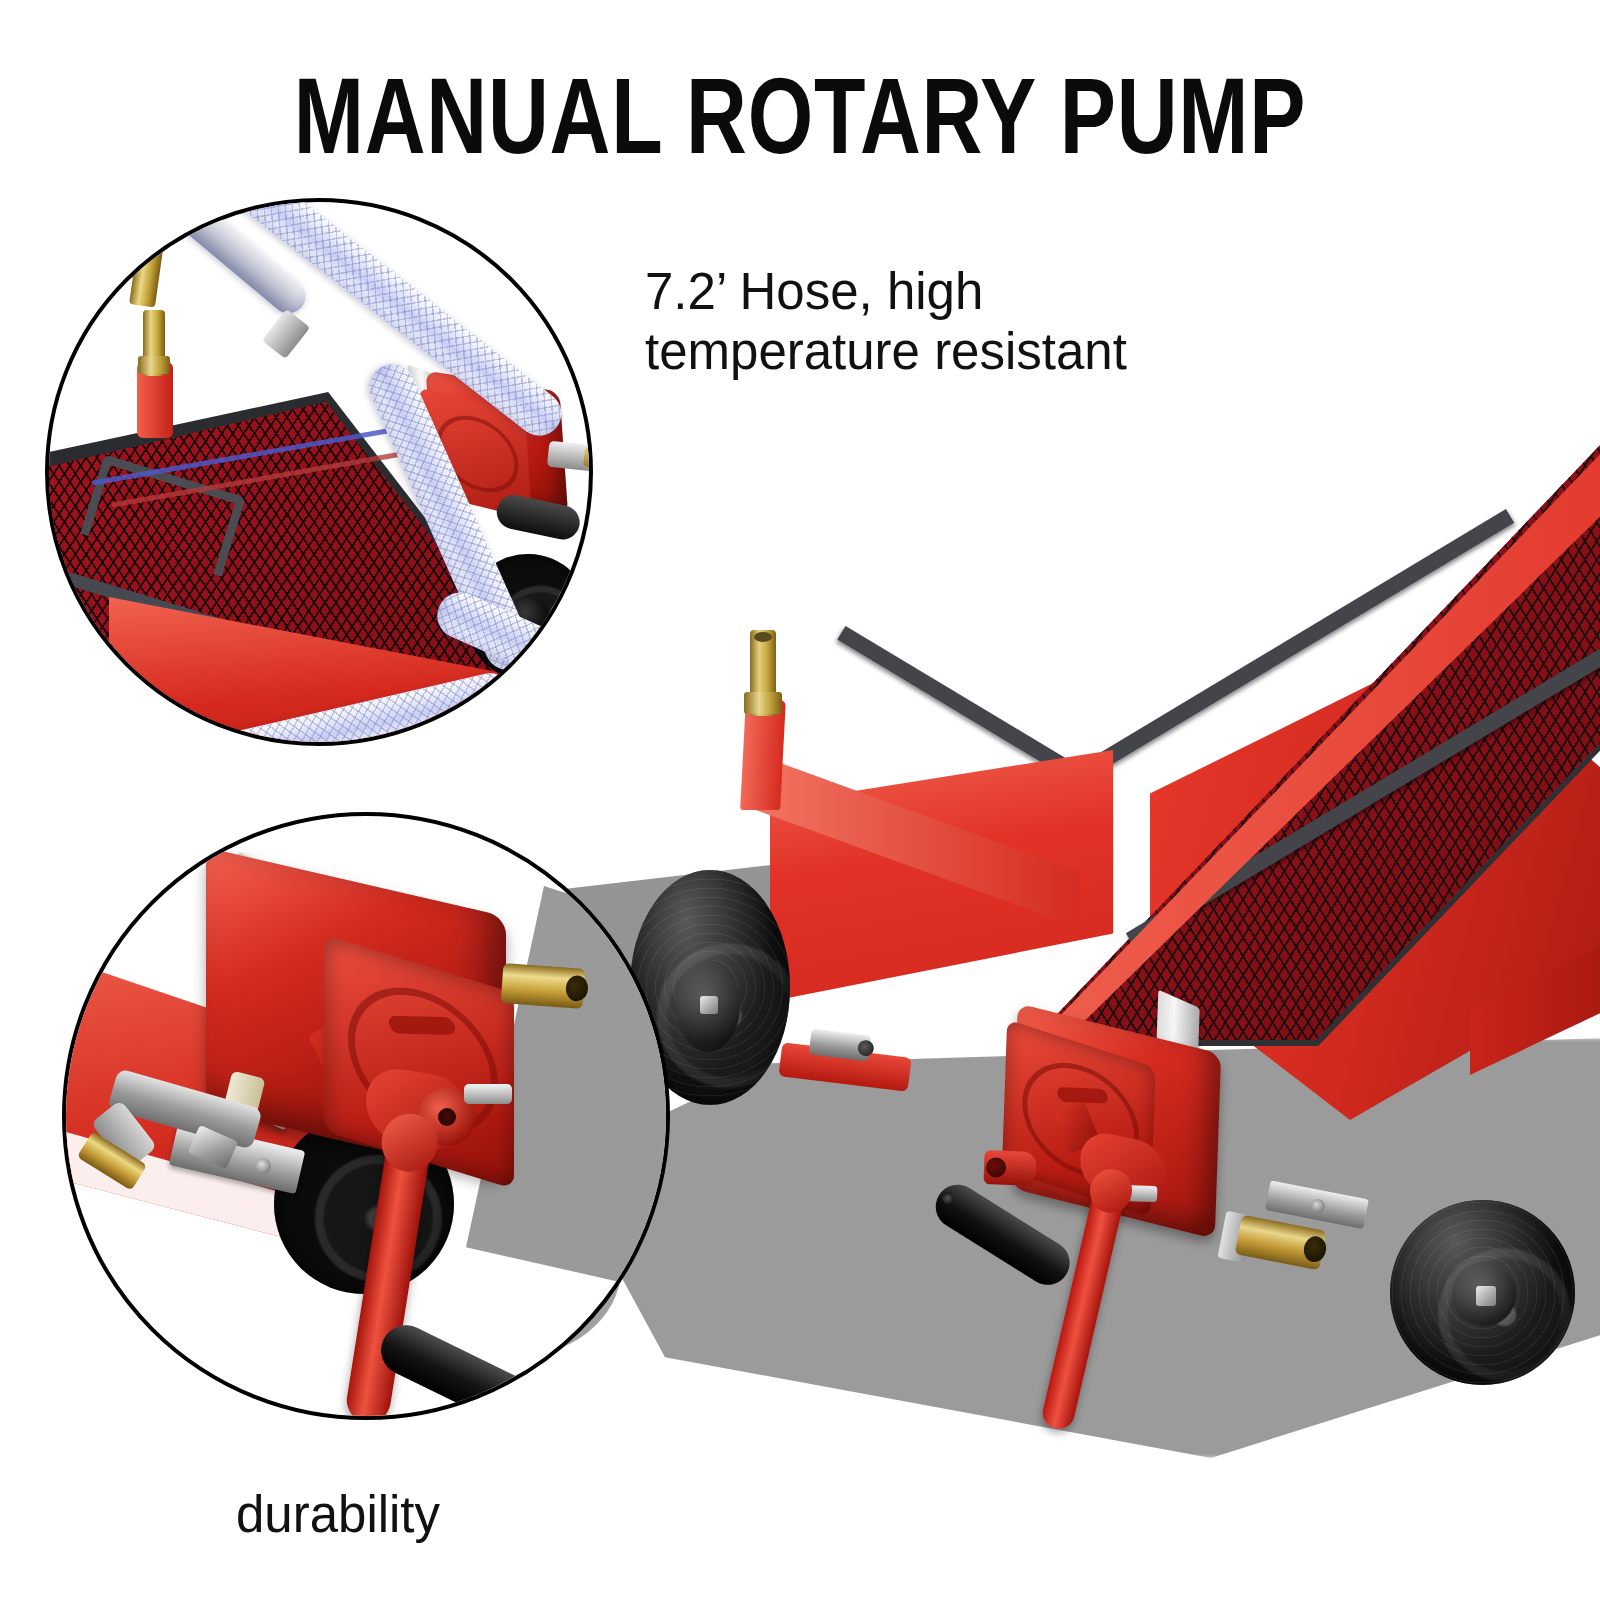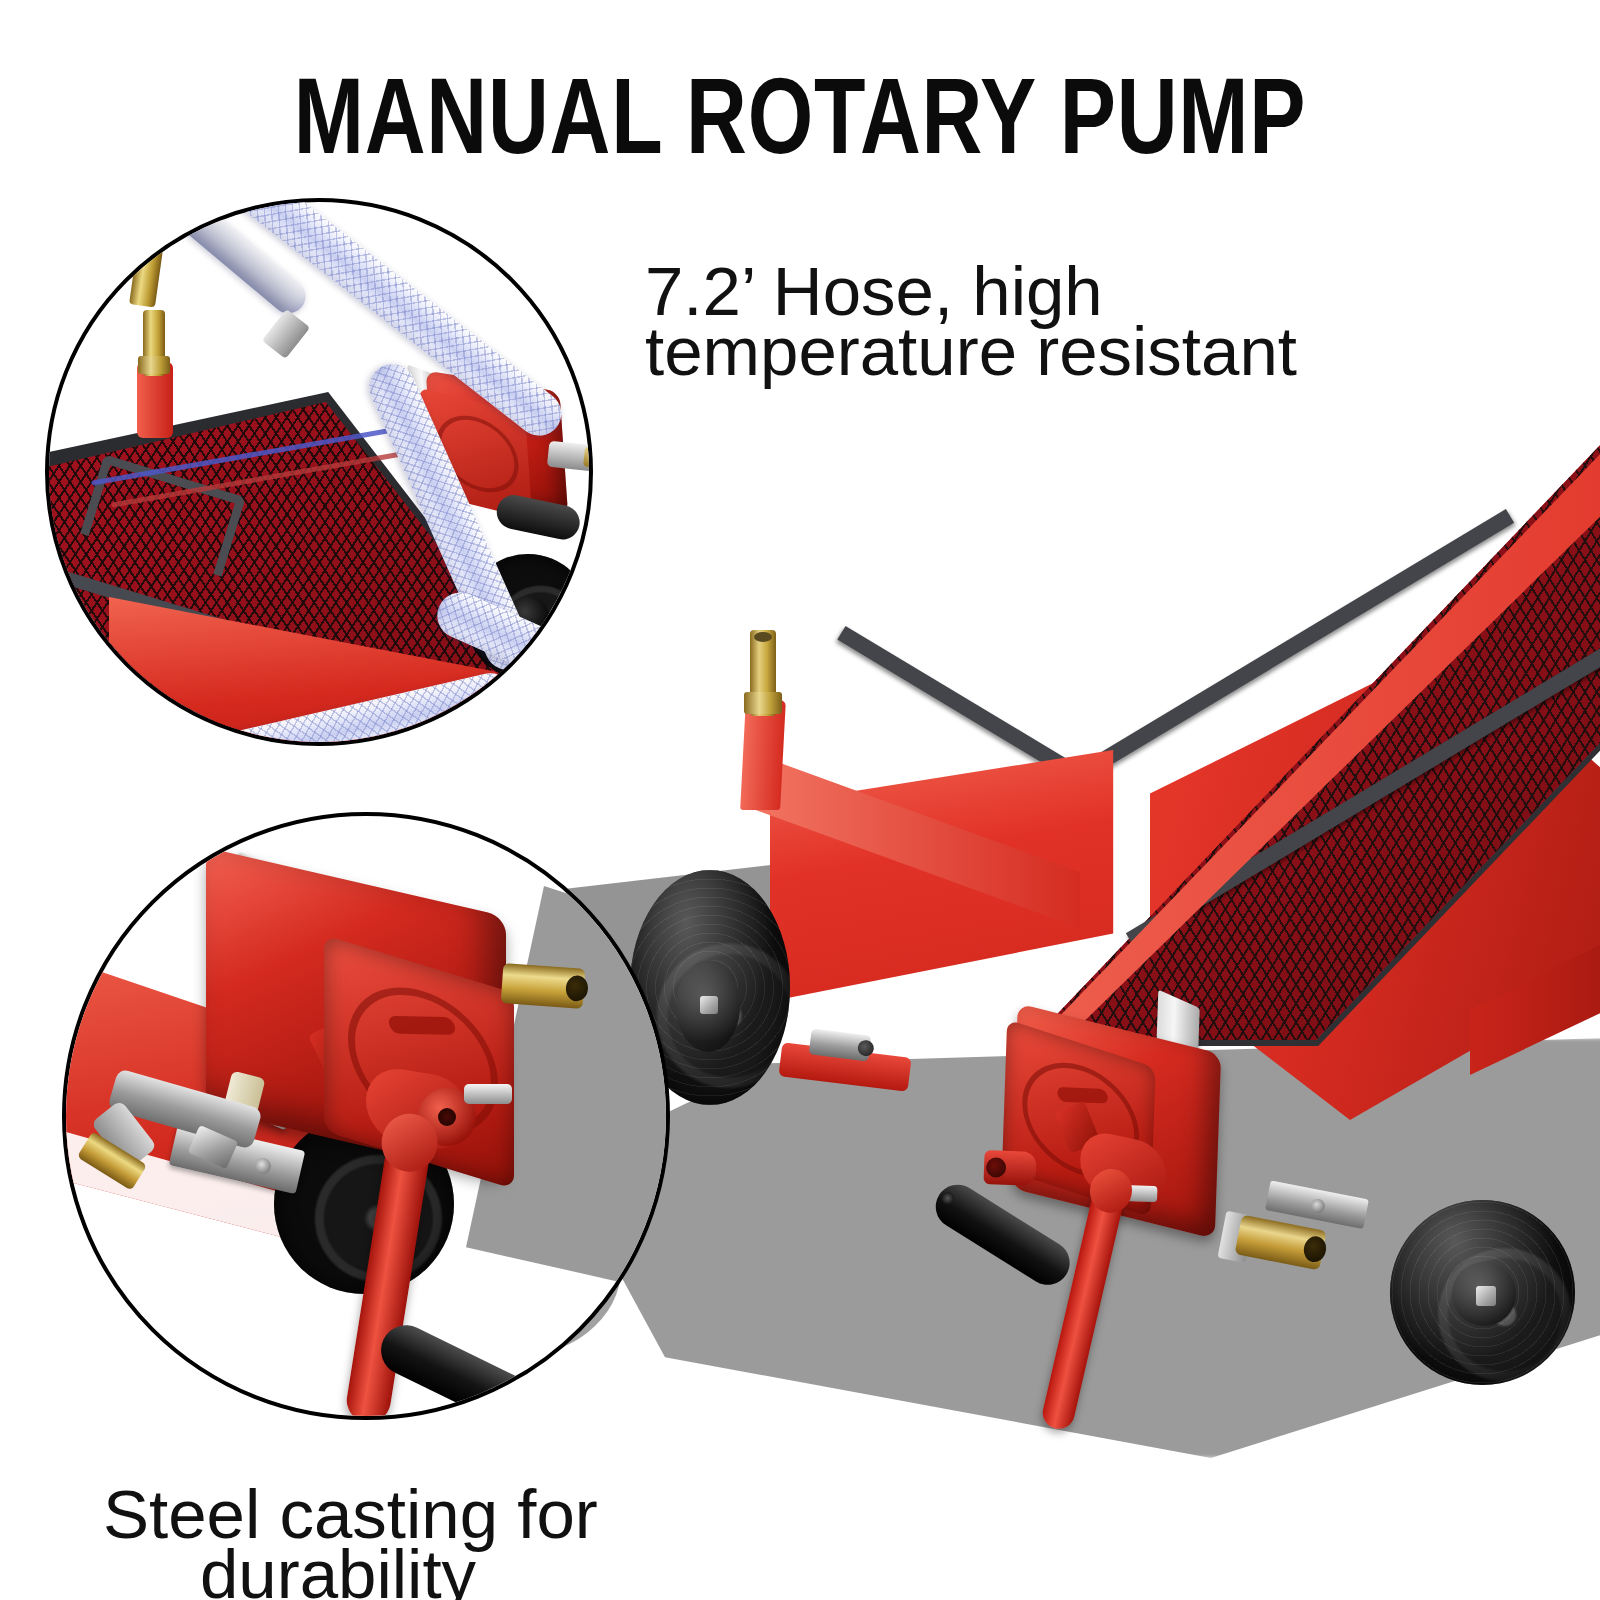--- a/index.html
+++ b/index.html
@@ -24,21 +24,21 @@
     color:#0b0b0b;
     transform:scaleX(0.78);
     transform-origin:50% 50%;
     white-space:nowrap;
   }
 
   
   .caption{
     position:absolute;
     color:#111;
-    font-size:69px;
+    font-size:51px;
     line-height:60px;
     font-weight:normal;
     white-space:pre-line;
   }
   #cap-hose{left:645px;top:262px;width:660px;}
   #cap-steel{left:103px;top:1425px;width:560px;text-align:left;}
   #cap-steel .l2{display:block;text-align:center;width:470px;}
 
   
   #shadow-main{
@@ -670,17 +670,16 @@
       <div id="b-elbow"></div>
       <div id="b-elbow2"></div>
       <div id="b-brass2"></div>
       <div id="b-nutsil"></div>
       <div id="b-crank"></div>
       <div id="b-grip"></div>
     </div>
   </div>
 
   <div class="caption" id="cap-steel">
-    <span>Steel casting for</span>
     <span class="l2">durability</span>
   </div>
 
 </div>
 
 </body></html>

